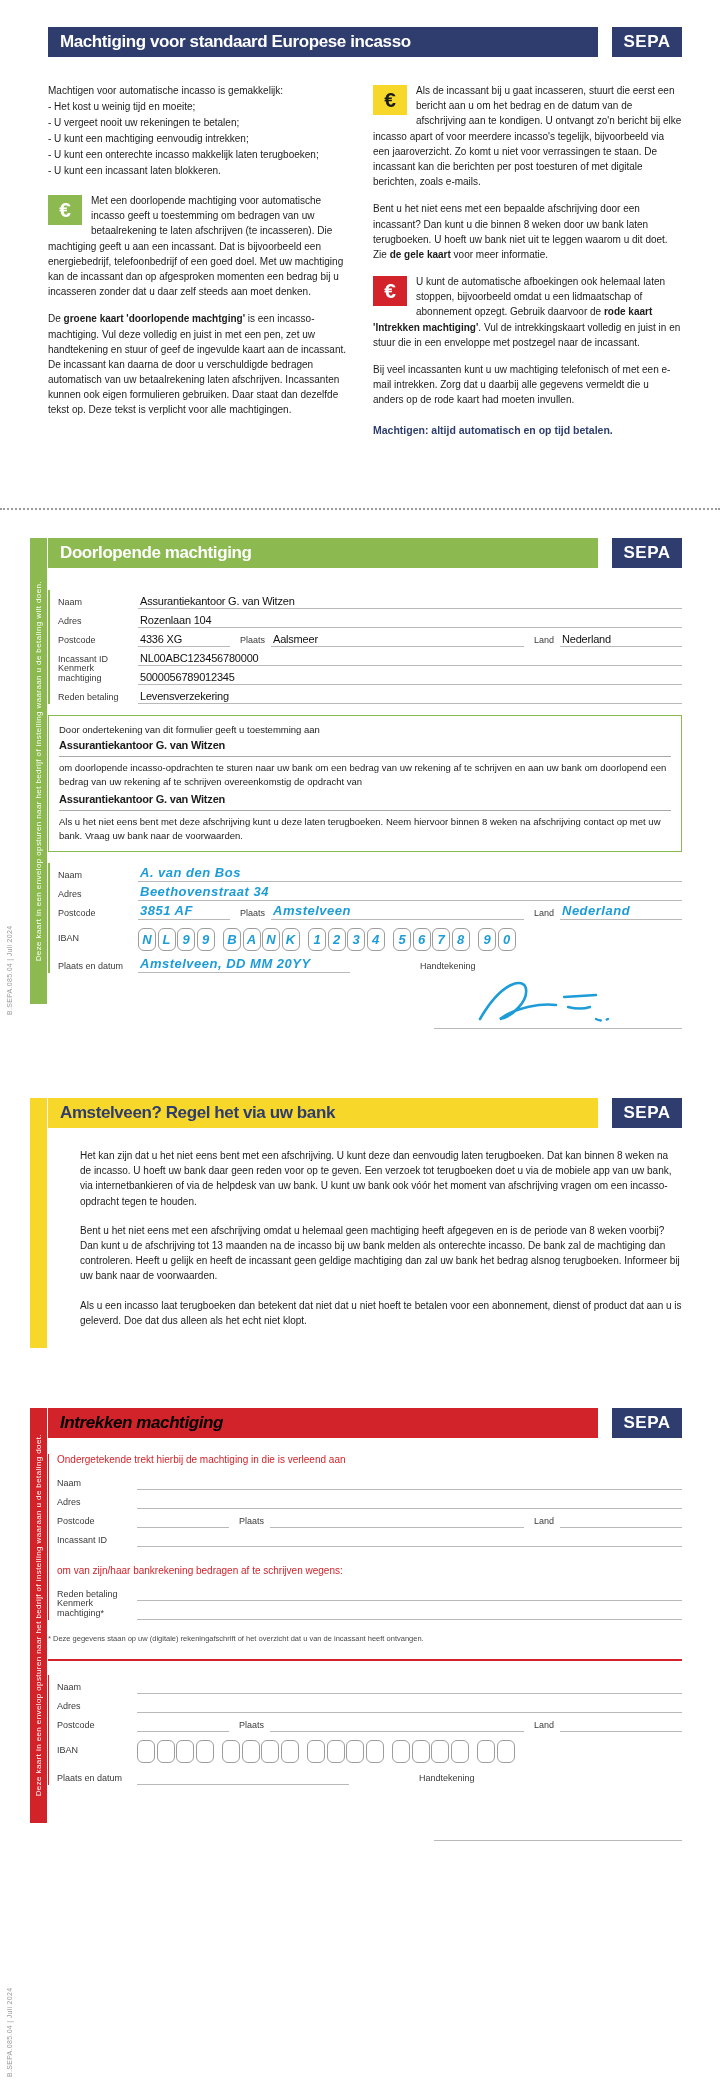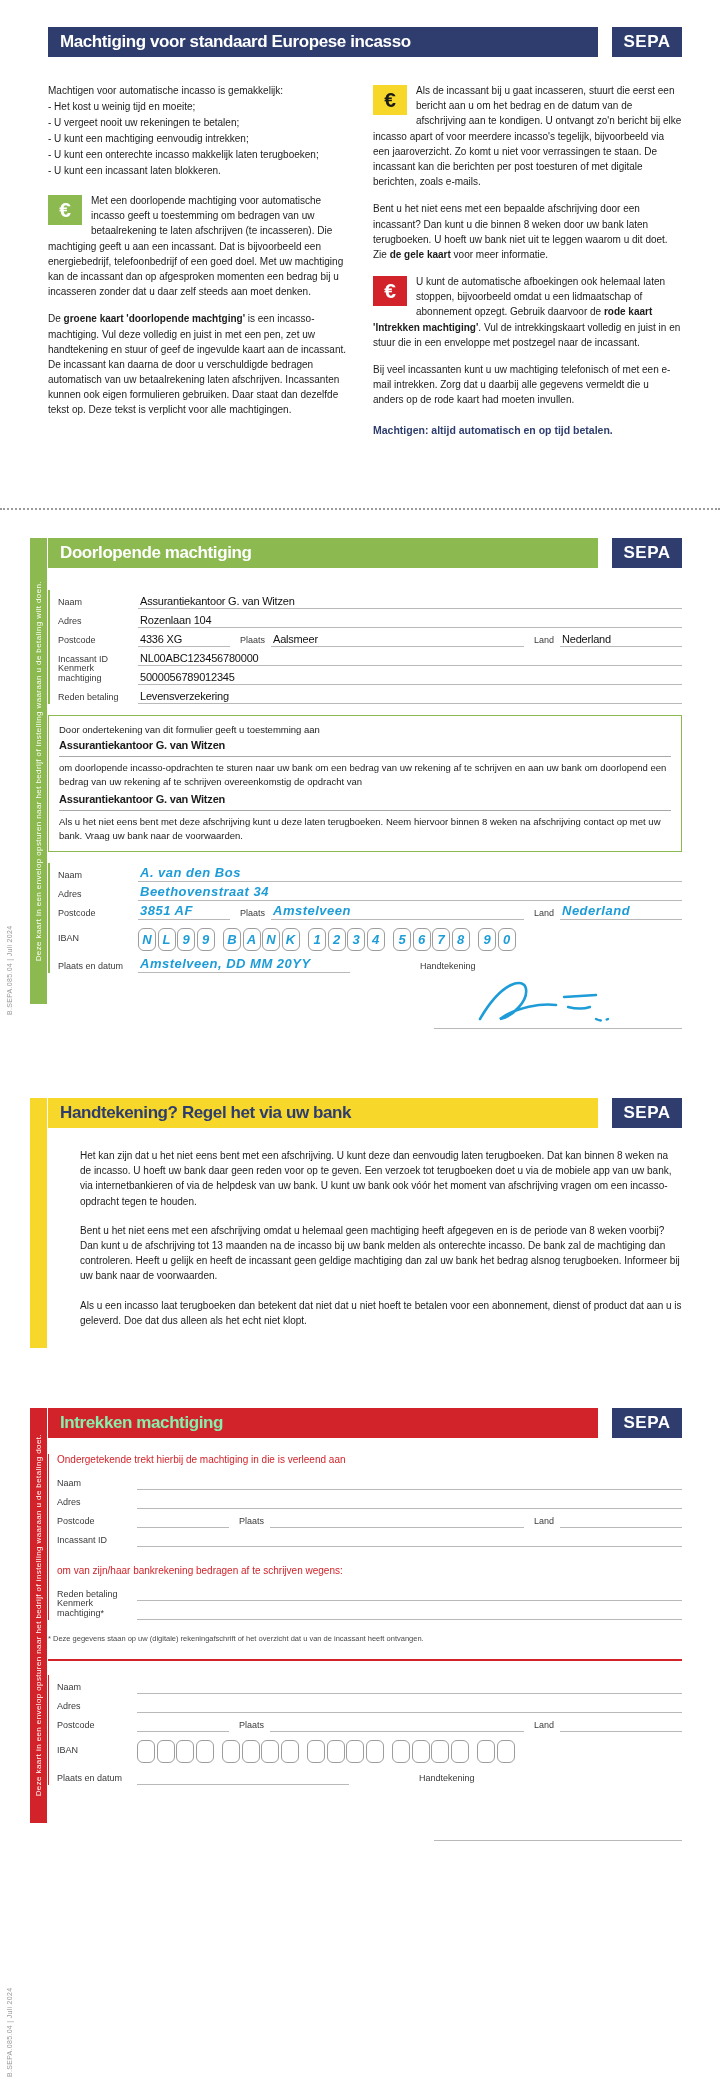--- a/index.html
+++ b/index.html
@@ -86,21 +86,21 @@
   .handtekening-label { font-size:9px; color:#3a3a3a; }
   
   #sec-yellow { position:absolute; top:1098px; left:0; right:0; }
   #sec-yellow .hdr-bar { background:#f6d72a; }
   #sec-yellow .hdr-title { color:#2e3d6e; }
   #yellow-sidebar { top:0; height:250px; background:#f6d72a; }
   #sec-yellow p.body-p { margin-top:0; margin-bottom:14px; }
   
   #sec-red { position:absolute; top:1408px; left:0; right:0; }
   #sec-red .hdr-bar { background:#d2232a; }
-  #sec-red .hdr-title { color:#86efac; }
+  #sec-red .hdr-title { color:#000000;font-style:italic; }
   #red-sidebar { top:0; height:415px; background:#d2232a; }
   .red-note { font-size:10px; color:#d2232a; margin:4px 0 6px 0; }
   .footnote { font-size:7.5px; color:#4a4a4a; margin-top:14px; }
   .red-divider { border-top:2.5px solid #d2232a; margin:16px 0 14px 0; }
 </style>
 </head>
 <body>
 
 <div id="sec-mandate" class="content-pad">
   <div class="hdr-row">
@@ -265,21 +265,21 @@
     </div>
   </div>
 </div>
 <div class="doc-code" style="top:905px; height:110px;">B.SEPA.085.04 | Juli 2024</div>
 
 <div id="sec-yellow">
   <div id="yellow-sidebar" class="side-bar"></div>
   <div class="content-pad">
     <div class="hdr-row">
       <div class="hdr-bar">
-        <span class="hdr-title">Handtekening? Regel het via uw bank</span>
+        <span class="hdr-title">Amstelveen? Regel het via uw bank</span>
       </div>
       <div class="sepa-logo">
         <span>SEPA</span>
       </div>
     </div>
     <div style="margin-top:20px;padding-left:32px;">
       <p class="body-p">Het kan zijn dat u het niet eens bent met een afschrijving. U kunt deze dan eenvoudig laten terugboeken. Dat kan binnen 8 weken na de incasso. U hoeft uw bank daar geen reden voor op te geven.  Een verzoek tot terugboeken doet u via de mobiele app van uw bank, via internetbankieren of via de helpdesk van uw bank. U kunt uw bank ook vóór het moment van afschrijving vragen om een incasso-opdracht tegen te houden.</p>
       <p class="body-p">Bent u het niet eens met een afschrijving omdat u helemaal geen machtiging heeft afgegeven en is de periode van 8 weken voorbij? Dan kunt u de afschrijving tot 13 maanden na de incasso bij uw bank melden als onterechte incasso. De bank zal de machtiging dan controleren. Heeft u gelijk en heeft de incassant geen geldige machtiging dan zal uw bank het bedrag alsnog terugboeken. Informeer bij uw bank naar de voorwaarden.</p>
       <p class="body-p">Als u een incasso laat terugboeken dan betekent dat niet dat u niet hoeft te betalen voor een abonnement, dienst of product dat aan u is geleverd. Doe dat dus alleen als het echt niet klopt.</p>
     </div>

